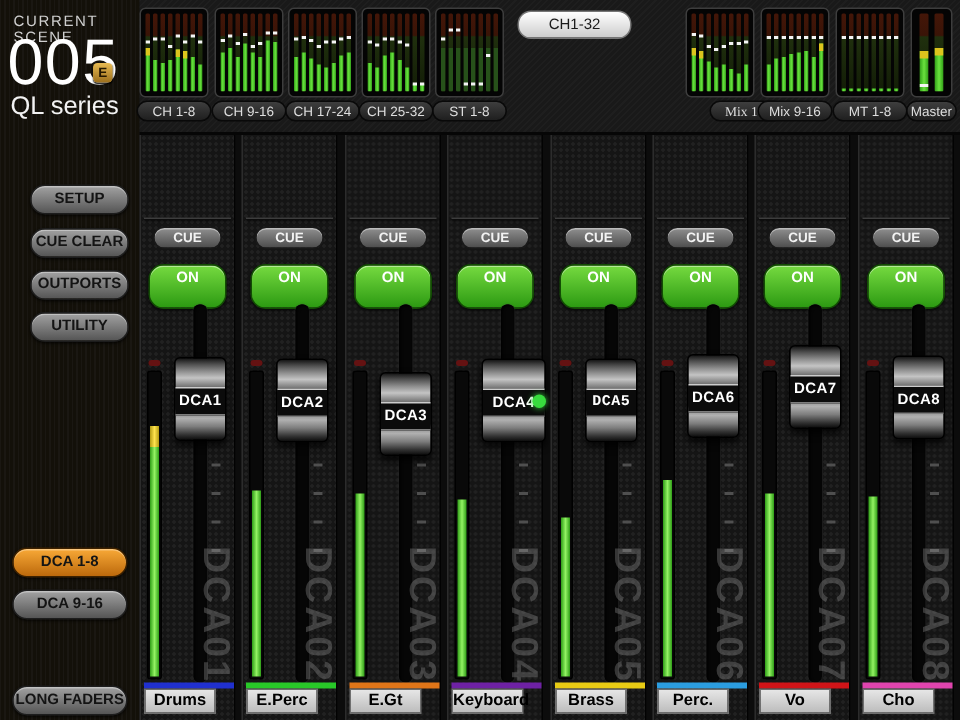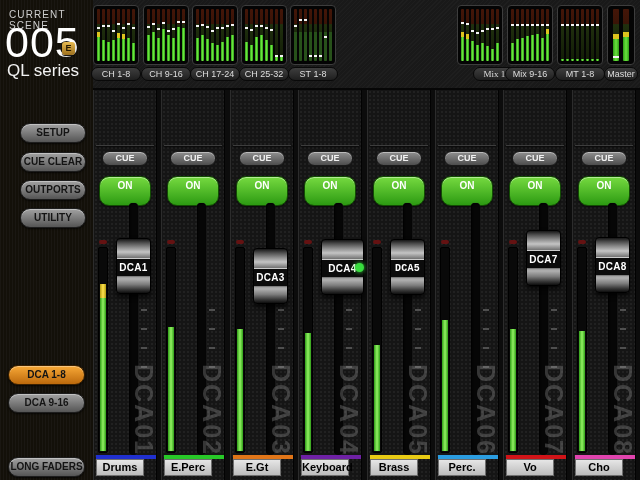--- a/index.html
+++ b/index.html
@@ -395,20 +395,21 @@
           <div class="mfill" style="height: 27px;"></div>
           <div class="mtip" style="bottom: 22px;"></div>
           <div class="mpeak" style="bottom: 3px;"></div>
         </div>
         <div class="mbar">
           <div class="mfill" style="height: 29px;"></div>
           <div class="mtip" style="bottom: 24px;"></div>
         </div>
       </div>
       <div class="mlabel" style="left: 511px; width: 34px;">Master</div>
+      <div class="bank-btn sel" style="top: 7px; left: 252px;">CH1-32</div>
     </div>
 
   <div class="strips" id="strips">
       <div class="strip" style="left: 0px;">
         <div class="strip-sep"></div>
         <div class="cue-btn">CUE</div>
         <div class="on-btn">ON</div>
         <div class="meter-dot"></div>
         <div class="smeter">
           <div class="smfill" style="height: 167px;"></div>
@@ -432,20 +433,23 @@
         <div class="on-btn">ON</div>
         <div class="meter-dot"></div>
         <div class="smeter">
           <div class="smfill" style="height: 124px;"></div>
         </div>
         <div class="ftrack"></div>
         <div class="ftick" style="top: 219px;"></div>
         <div class="ftick" style="top: 238px;"></div>
         <div class="ftick" style="top: 257px;"></div>
         <div class="ftick" style="top: 276px;"></div>
+        <div class="knob" style="top: 149px;">
+          <div class="knob-label">DCA2</div>
+        </div>
         <div class="watermark">DCA02</div>
         <div class="color-bar" style="background: rgb(40, 200, 40);"></div>
         <div class="name-label">E.Perc</div>
       </div>
       <div class="strip" style="left: 137px;">
         <div class="strip-sep"></div>
         <div class="cue-btn">CUE</div>
         <div class="on-btn">ON</div>
         <div class="meter-dot"></div>
         <div class="smeter">
@@ -510,20 +514,23 @@
         <div class="on-btn">ON</div>
         <div class="meter-dot"></div>
         <div class="smeter">
           <div class="smfill" style="height: 131px;"></div>
         </div>
         <div class="ftrack"></div>
         <div class="ftick" style="top: 219px;"></div>
         <div class="ftick" style="top: 238px;"></div>
         <div class="ftick" style="top: 257px;"></div>
         <div class="ftick" style="top: 276px;"></div>
+        <div class="knob" style="top: 146px;">
+          <div class="knob-label">DCA6</div>
+        </div>
         <div class="watermark">DCA06</div>
         <div class="color-bar" style="background: rgb(43, 157, 224);"></div>
         <div class="name-label">Perc.</div>
       </div>
       <div class="strip" style="left: 410px;">
         <div class="strip-sep"></div>
         <div class="cue-btn">CUE</div>
         <div class="on-btn">ON</div>
         <div class="meter-dot"></div>
         <div class="smeter">

